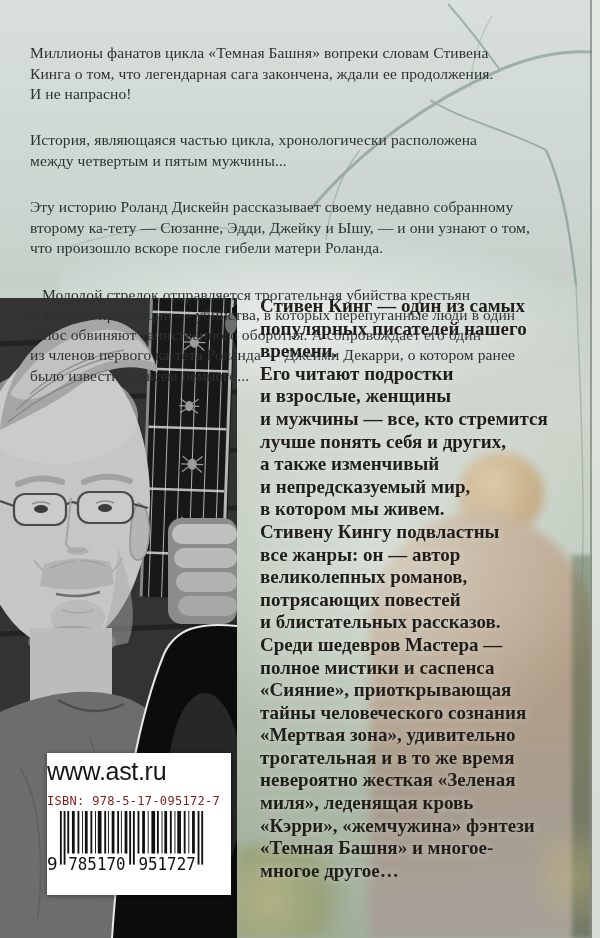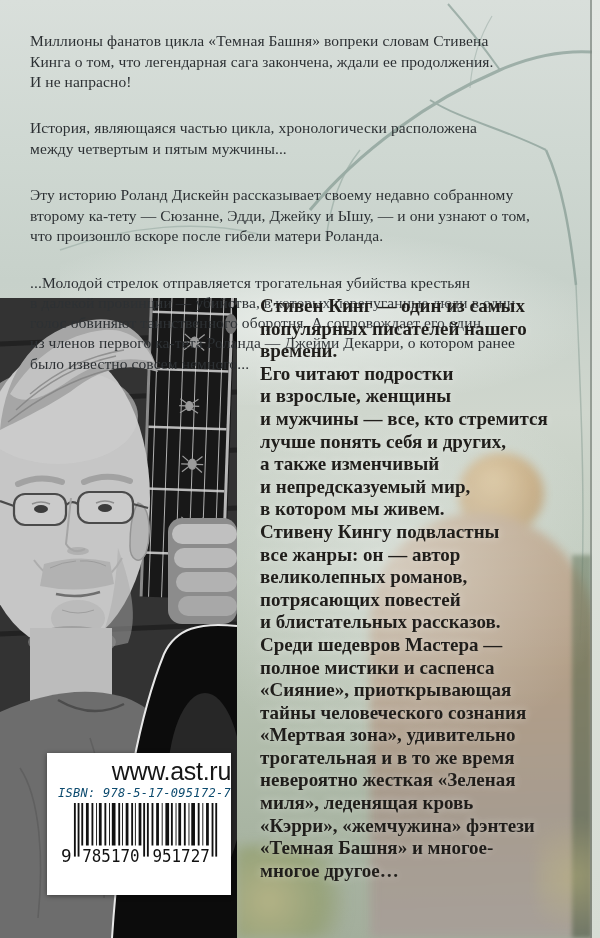--- a/index.html
+++ b/index.html
@@ -26,32 +26,32 @@
     background:radial-gradient(circle at 30% 60%,#bdb476 0%,#8e9a63 55%,rgba(140,150,100,0) 85%);}
   .fol-right{left:536px;top:815px;width:64px;height:123px;z-index:2;filter:blur(6px);opacity:.45;
     background:radial-gradient(circle at 60% 50%,#c5bc7c 0%,rgba(150,160,105,0) 80%);}
   .mist-a{left:60px;top:235px;width:520px;height:170px;z-index:2;
     background:radial-gradient(ellipse at 45% 50%,rgba(242,245,242,.75) 0%,rgba(242,245,242,0) 75%);}
   .mist-b{left:230px;top:420px;width:370px;height:330px;z-index:2;
     background:radial-gradient(ellipse at 45% 45%,rgba(238,241,238,.5) 0%,rgba(238,241,238,0) 75%);}
   .edge-line{left:590px;top:0;width:2px;height:938px;background:#7e857e;opacity:.7;z-index:7;}
   .edge-strip{left:592px;top:0;width:8px;height:938px;background:linear-gradient(180deg,#e3e7e2,#d6dcd4);z-index:7;}
   
-  .synopsis{left:30px;top:11px;width:562px;z-index:5;color:#2d3134;font-size:15.5px;line-height:20.3px;
+  .synopsis{left:30px;top:23px;width:562px;z-index:5;color:#2d3134;font-size:15.5px;line-height:20.3px;
     white-space:pre-line;letter-spacing:.1px;}
   .synopsis p{margin:0 0 6px 0;white-space:pre-line;}
   .author-note{left:260px;top:295px;width:342px;z-index:5;color:#201e1b;font-weight:bold;
     font-size:19px;line-height:22.6px;white-space:pre-line;text-shadow:0 0 8px rgba(255,255,255,.45);}
   
   .photo{left:0;top:298px;z-index:4;}
   
   .ast-label{left:47px;top:753px;width:184px;height:142px;background:#fff;z-index:6;
-    box-shadow:0 1px 5px rgba(0,0,0,.45);display:flex;flex-direction:column;align-items:flex-end;}
+    box-shadow:0 1px 5px rgba(0,0,0,.45);display:flex;flex-direction:column;align-items:flex-start;}
   .website{margin-top:4px;font-family:"Liberation Sans",sans-serif;font-size:25px;color:#161616;letter-spacing:-.3px;}
-  .isbn{margin-top:0;font-family:"DejaVu Sans Mono",monospace;font-size:12px;color:#0c4a6e;letter-spacing:.3px;font-style:italic;}
+  .isbn{margin-top:8px;font-family:"DejaVu Sans Mono",monospace;font-size:12px;color:#7f1d1d;letter-spacing:.3px;}
   .barcode{margin-top:3px;}
 </style>
 </head>
 <body>
 
 <div class="cover">
 
   <svg class="abs branches" width="600" height="938" viewBox="0 0 600 938">
     <g fill="none" stroke="#5d7a71">
       <path d="M310,210 C360,150 430,100 500,70 C530,57 560,50 592,52" stroke-width="3"></path>

